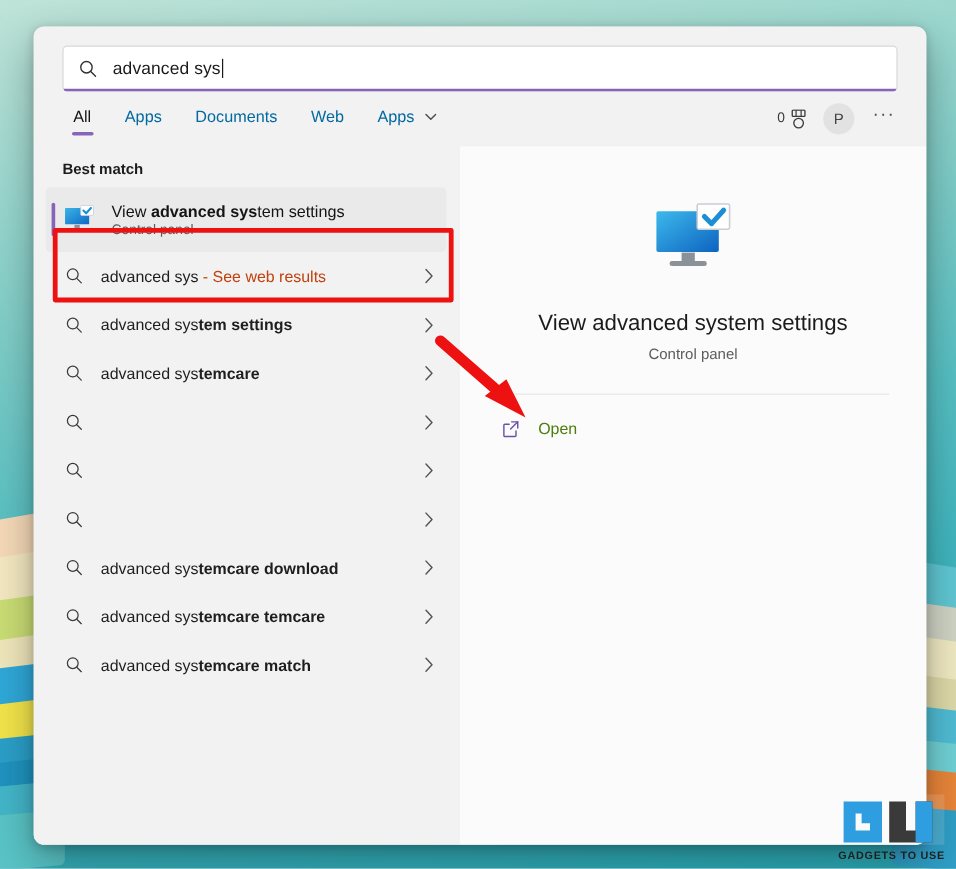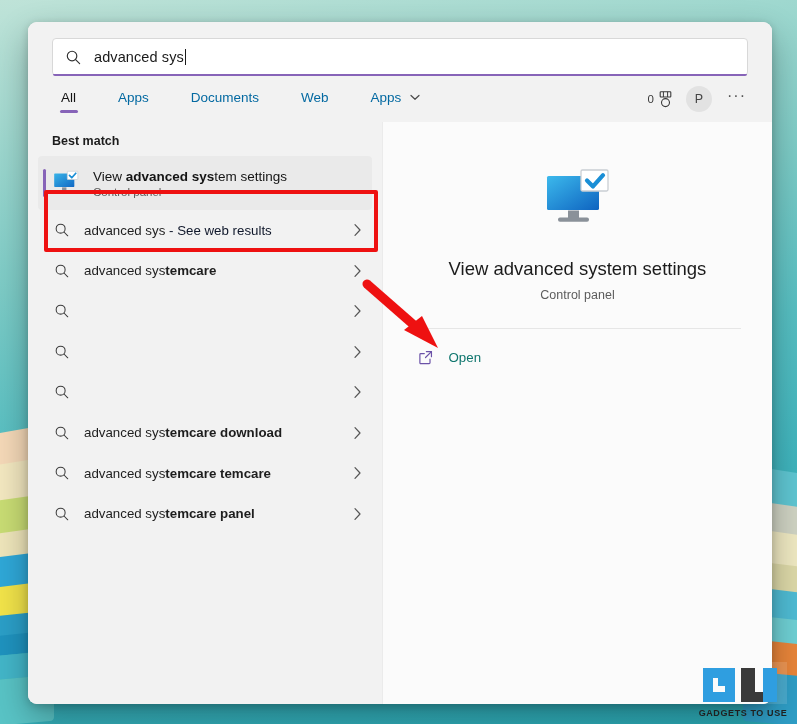--- a/index.html
+++ b/index.html
@@ -101,21 +101,21 @@
 
   
   .tabs-row {
     display: flex;
     align-items: center;
     height: 46px;
     padding: 0 24px 0 22px;
     background: #f2f2f2;
     flex: 0 0 auto;
   }
-  .tabs { display: flex; align-items: center; gap: 20px; }
+  .tabs { display: flex; align-items: center; gap: 6px; }
   .tab {
     position: relative;
     padding: 6px 11px 10px 11px;
     font-size: 13.5px;
     color: #0369a1;
     cursor: default;
     white-space: nowrap;
   }
   .tab.active { color: #141414; }
   .tab.active::after {
@@ -216,21 +216,21 @@
     display: flex;
     align-items: center;
     height: 40.5px;
     margin: 0 10px;
     padding: 0 10px 0 16px;
     border-radius: 4px;
   }
   .web-row .mag { width: 16px; height: 16px; flex: 0 0 auto; margin-right: 14px; }
   .web-label { font-size: 13.3px; color: #1e1e1e; white-space: nowrap; }
   .web-label b { font-weight: bold; }
-  .web-label .seeweb { color: #0f172a; margin-top: 28px; }
+  .web-label .seeweb { color: #c2410c; margin-top: 28px; }
   .chev-r { margin-left: auto; flex: 0 0 auto; }
 
   
   .preview-inner {
     padding: 36px 30px 0 30px;
     display: flex;
     flex-direction: column;
     align-items: center;
   }
   .big-icon { width: 72px; height: 72px; margin-bottom: 22px; }
@@ -256,21 +256,21 @@
     width: 100%;
     max-width: 326px;
     display: flex;
     align-items: center;
     height: 40px;
     margin-top: 8px;
     padding-left: 2px;
     border-radius: 4px;
   }
   .action-row .ext { width: 17px; height: 17px; margin-right: 15px; flex: 0 0 auto; }
-  .action-label { font-size: 13.3px; color: #0f766e; }
+  .action-label { font-size: 13.3px; color: #4d7c0f; }
 
   
   #annot-box {
     position: absolute;
     left: 44px; top: 190px;
     width: 334px; height: 62px;
     border: 4px solid #ee1111;
     border-radius: 2px;
     pointer-events: none;
   }
@@ -403,20 +403,30 @@
           <svg class="mag" viewBox="0 0 20 20">
             <circle cx="8.3" cy="8.3" r="5.6" fill="none" stroke="#3a3a3a" stroke-width="1.3"></circle>
             <line x1="12.5" y1="12.5" x2="17.2" y2="17.2" stroke="#3a3a3a" stroke-width="1.3" stroke-linecap="round"></line>
           </svg>
           <span class="web-label"><span>advanced sys</span><b></b><span class="seeweb"> - See web results</span></span>
           <svg class="chev-r" width="9" height="14" viewBox="0 0 9 14">
             <polyline points="2,1.6 7,7 2,12.4" fill="none" stroke="#555" stroke-width="1.2" stroke-linecap="round" stroke-linejoin="round"></polyline>
           </svg>
         </div>
 
+        <div class="web-row">
+          <svg class="mag" viewBox="0 0 20 20">
+            <circle cx="8.3" cy="8.3" r="5.6" fill="none" stroke="#3a3a3a" stroke-width="1.3"></circle>
+            <line x1="12.5" y1="12.5" x2="17.2" y2="17.2" stroke="#3a3a3a" stroke-width="1.3" stroke-linecap="round"></line>
+          </svg>
+          <span class="web-label"><span>advanced sys</span><b>tem settings</b><span class="seeweb"></span></span>
+          <svg class="chev-r" width="9" height="14" viewBox="0 0 9 14">
+            <polyline points="2,1.6 7,7 2,12.4" fill="none" stroke="#555" stroke-width="1.2" stroke-linecap="round" stroke-linejoin="round"></polyline>
+          </svg>
+        </div>
 
         <div class="web-row">
           <svg class="mag" viewBox="0 0 20 20">
             <circle cx="8.3" cy="8.3" r="5.6" fill="none" stroke="#3a3a3a" stroke-width="1.3"></circle>
             <line x1="12.5" y1="12.5" x2="17.2" y2="17.2" stroke="#3a3a3a" stroke-width="1.3" stroke-linecap="round"></line>
           </svg>
           <span class="web-label"><span>advanced sys</span><b>temcare</b><span class="seeweb"></span></span>
           <svg class="chev-r" width="9" height="14" viewBox="0 0 9 14">
             <polyline points="2,1.6 7,7 2,12.4" fill="none" stroke="#555" stroke-width="1.2" stroke-linecap="round" stroke-linejoin="round"></polyline>
           </svg>
@@ -472,21 +482,21 @@
           <svg class="chev-r" width="9" height="14" viewBox="0 0 9 14">
             <polyline points="2,1.6 7,7 2,12.4" fill="none" stroke="#555" stroke-width="1.2" stroke-linecap="round" stroke-linejoin="round"></polyline>
           </svg>
         </div>
 
         <div class="web-row">
           <svg class="mag" viewBox="0 0 20 20">
             <circle cx="8.3" cy="8.3" r="5.6" fill="none" stroke="#3a3a3a" stroke-width="1.3"></circle>
             <line x1="12.5" y1="12.5" x2="17.2" y2="17.2" stroke="#3a3a3a" stroke-width="1.3" stroke-linecap="round"></line>
           </svg>
-          <span class="web-label"><span>advanced sys</span><b>temcare panel</b><span class="seeweb"></span></span>
+          <span class="web-label"><span>advanced sys</span><b>temcare match</b><span class="seeweb"></span></span>
           <svg class="chev-r" width="9" height="14" viewBox="0 0 9 14">
             <polyline points="2,1.6 7,7 2,12.4" fill="none" stroke="#555" stroke-width="1.2" stroke-linecap="round" stroke-linejoin="round"></polyline>
           </svg>
         </div>
 
       </div>
 
       <div class="preview-col">
         <div class="preview-inner">
           <svg class="big-icon" viewBox="0 0 72 72">

